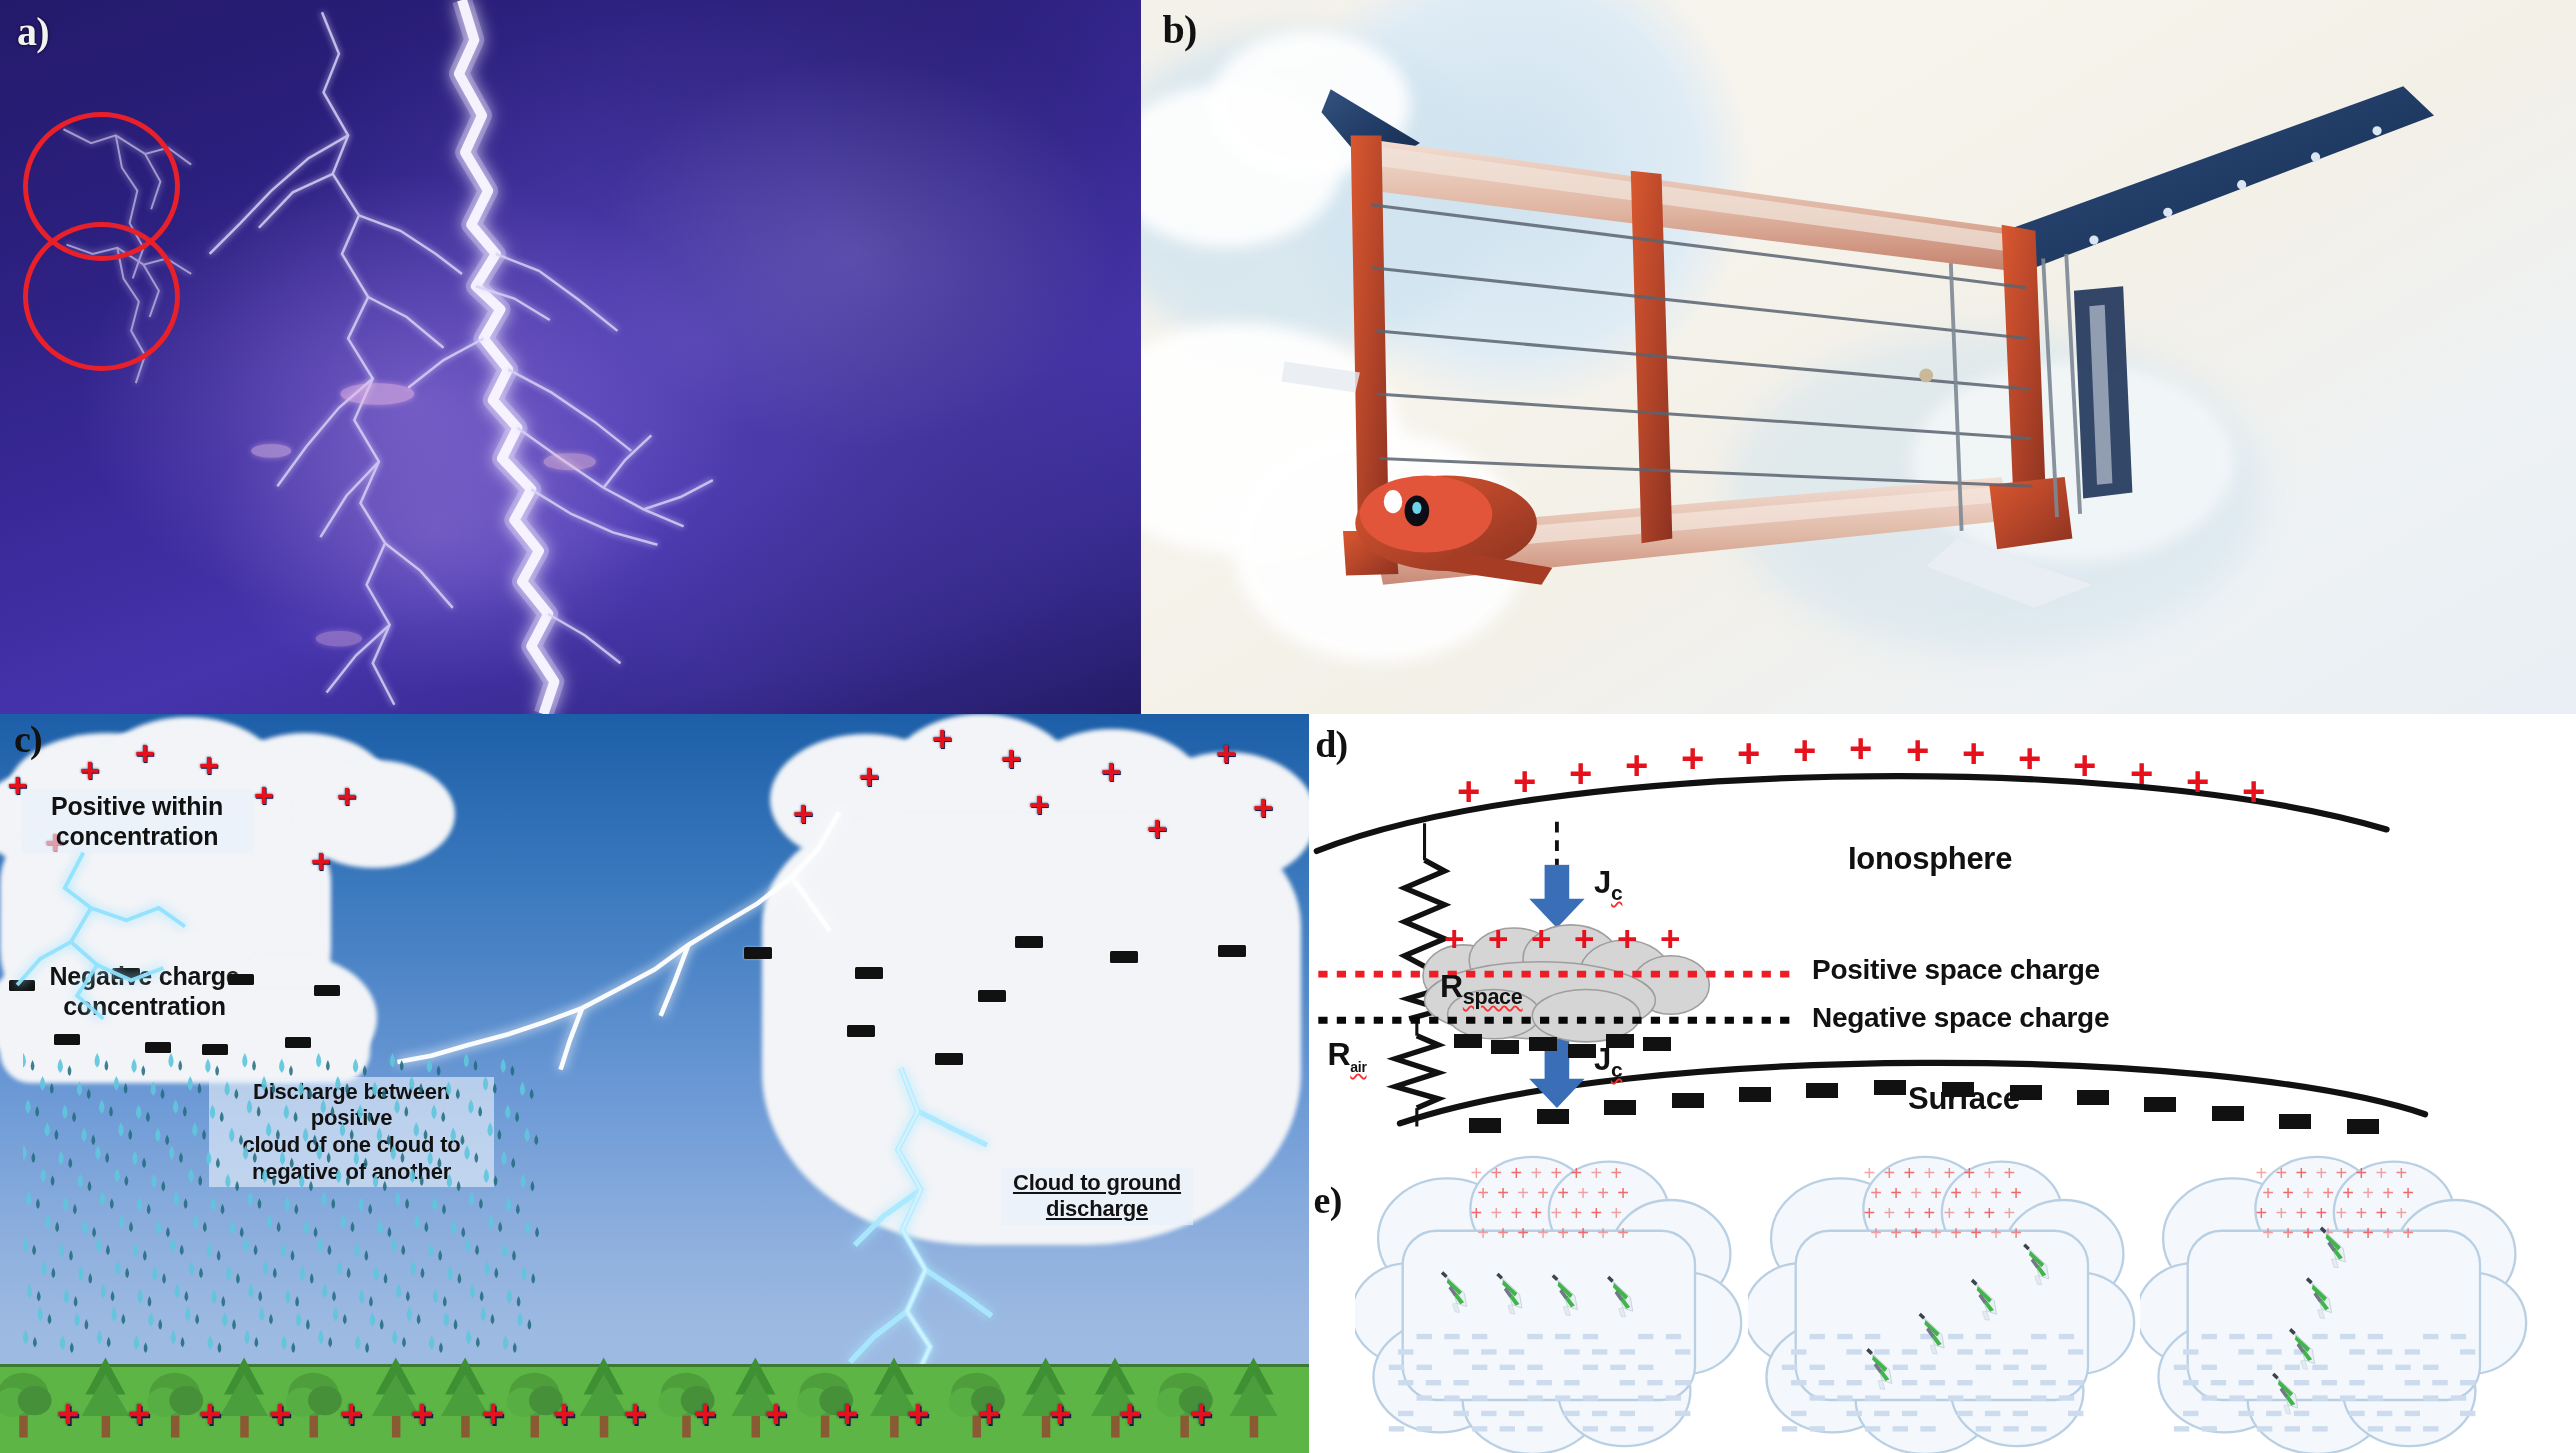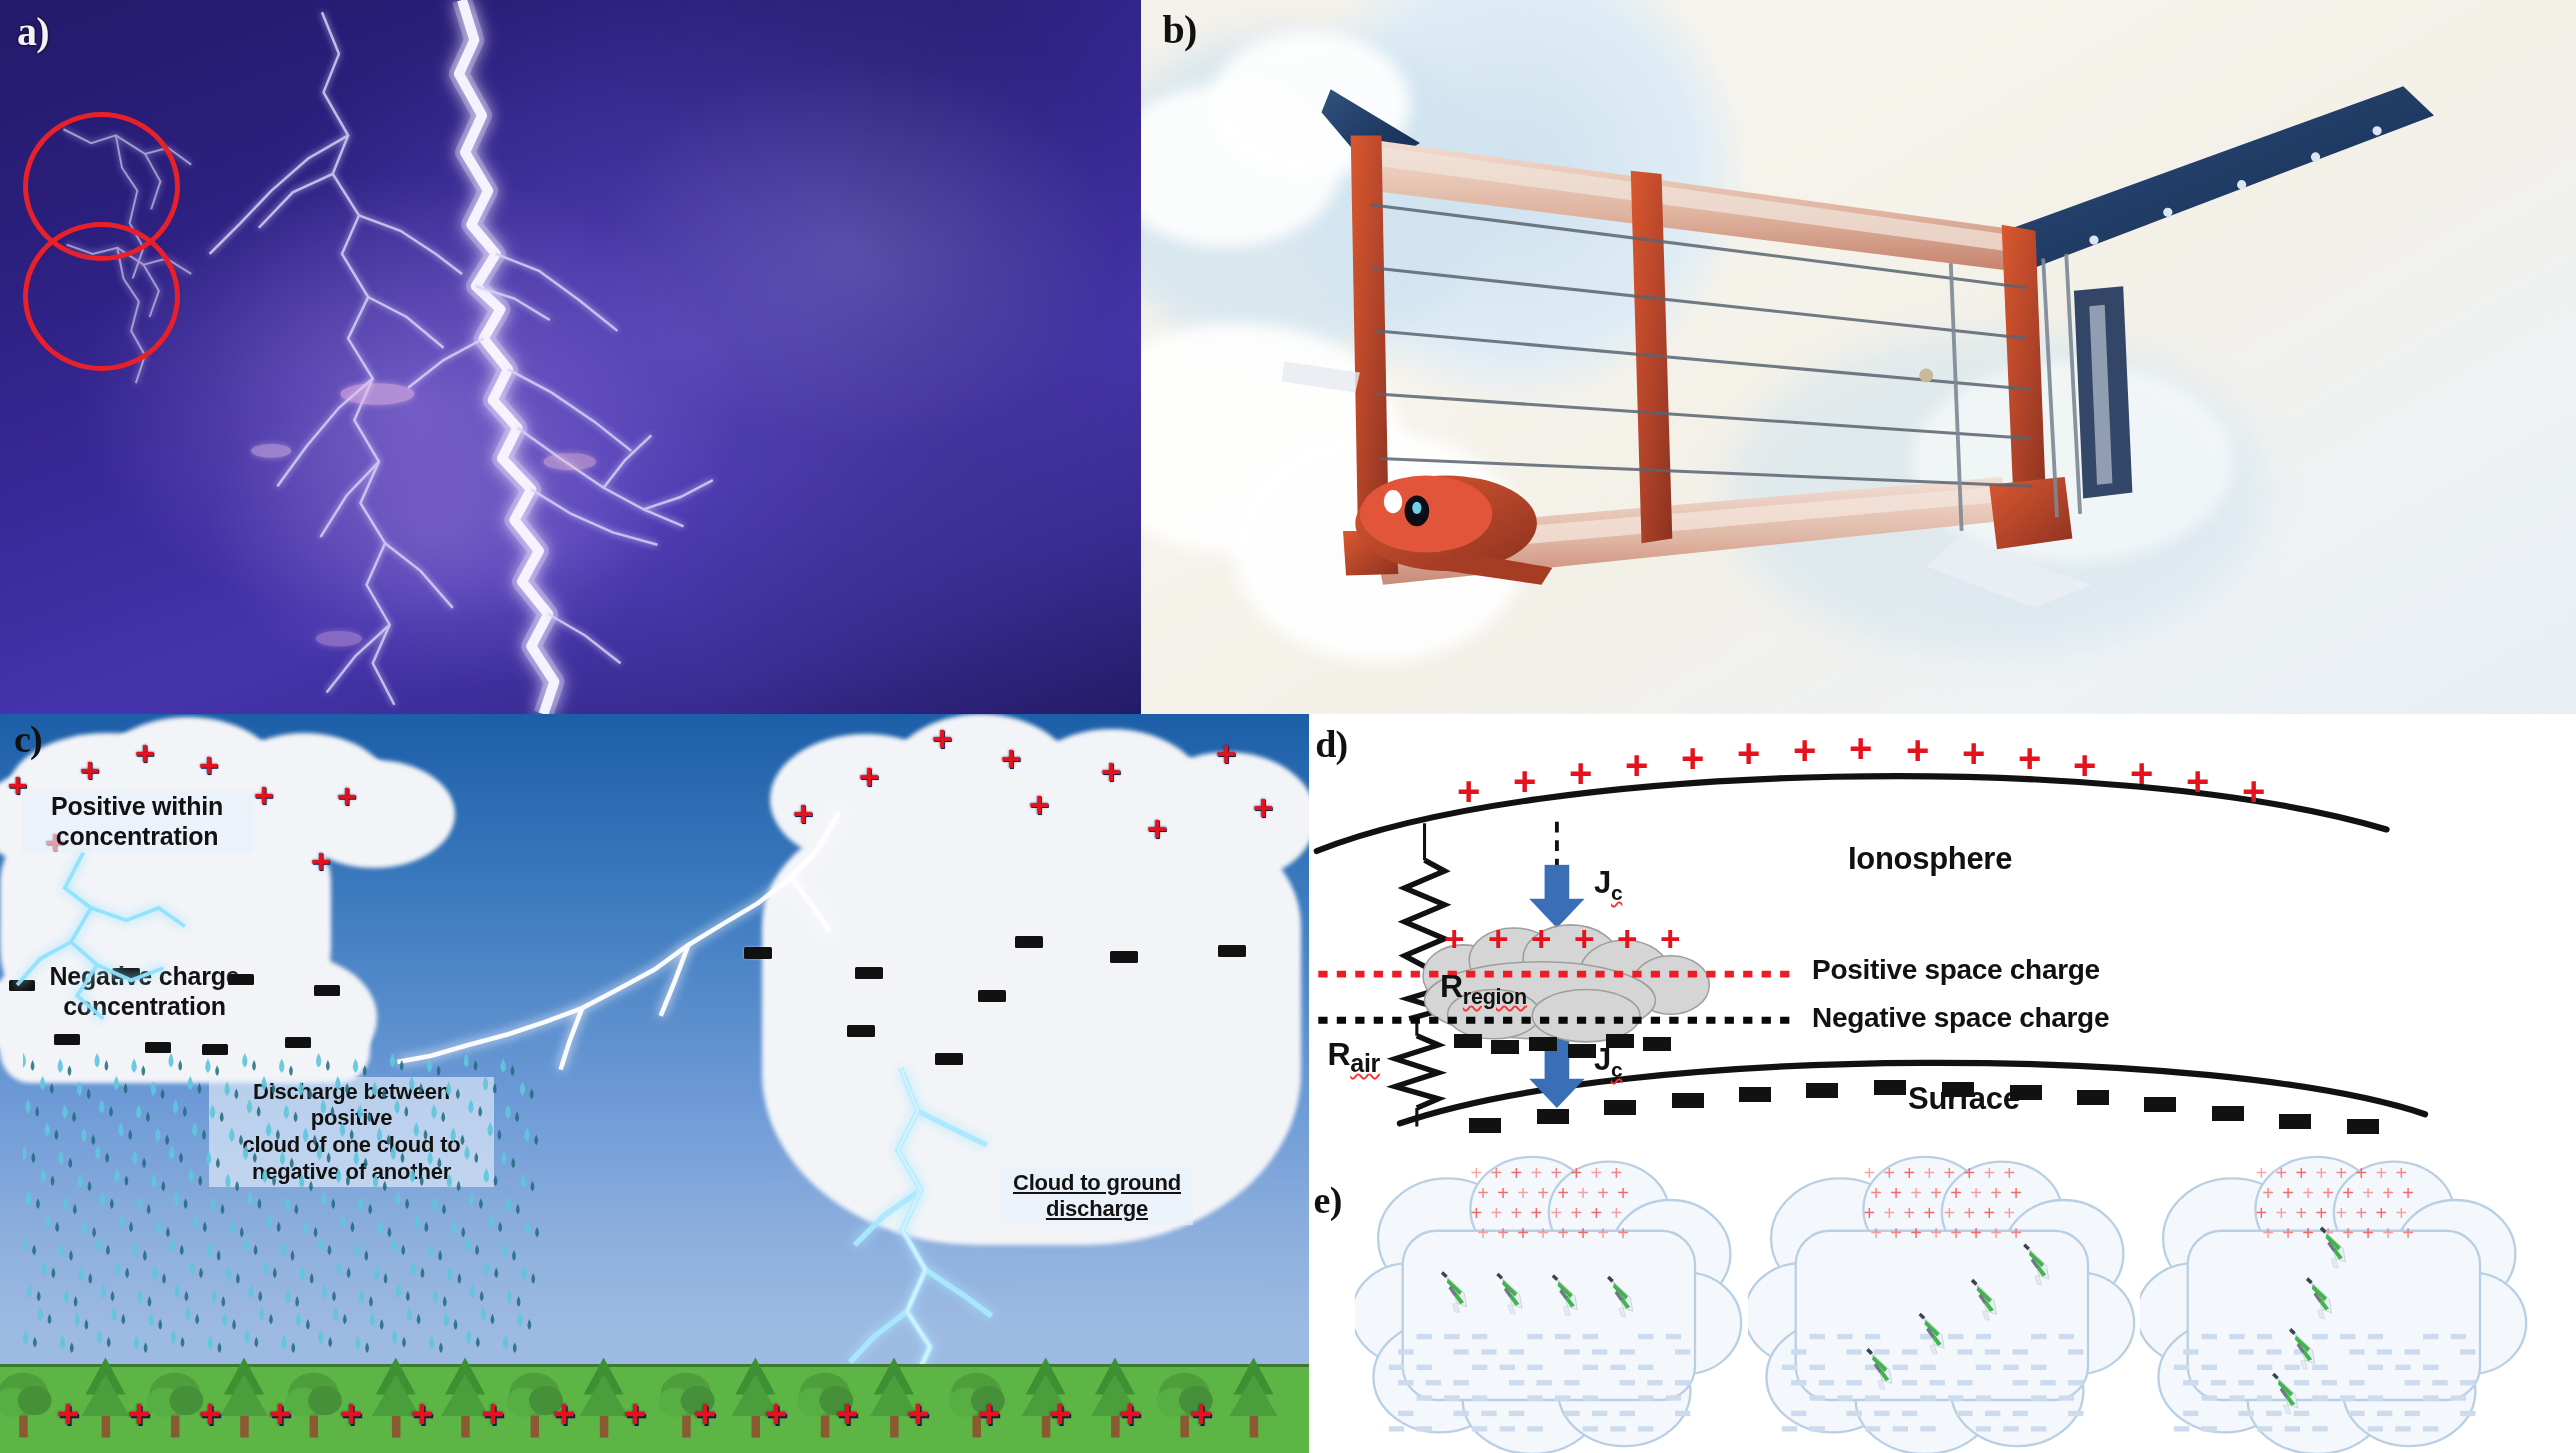--- a/index.html
+++ b/index.html
@@ -924,25 +924,25 @@
 
     <div class="dlabel" style="left:285px;top:151px;font-size:31px;">
       <span>J</span><span class="sp-underline" style="font-size:21px;vertical-align:sub;">c</span>
     </div>
 
     <div class="dlabel" style="left:285px;top:328px;font-size:31px;">
       <span>J</span><span class="sp-underline" style="font-size:21px;vertical-align:sub;">c</span>
     </div>
 
     <div class="dlabel" style="left:131px;top:254px;font-size:32px;">
-      <span>R</span><span class="sp-underline" style="font-size:21.6px;vertical-align:sub;">region</span>
+      <span>R</span><span class="sp-underline" style="font-size:21.6px;vertical-align:sub;">space</span>
     </div>
 
     <div class="dlabel" style="left:18.5px;top:322px;font-size:32px;">
-      <span>R</span><span class="sp-underline" style="font-size:25px;vertical-align:sub;">air</span>
+      <span>R</span><span class="sp-underline" style="font-size:14px;vertical-align:sub;">air</span>
     </div>
 
     <div class="plabel" style="left:6.2px;top:7.7px;font-size:38px;">d)</div>
   </div>
 
   <div class="panel" id="panel-e">
     <div id="e-clouds" style="position:absolute;left:0;top:0;width:1267px;height:308px;">
         <svg width="400" height="308" viewBox="0 0 520 400" style="position:absolute;left:46px;top:0;">
           <g fill="#f4f8fc" stroke="#b9cfe3" stroke-width="3">
             <ellipse cx="120" cy="120" rx="90" ry="78"></ellipse>

